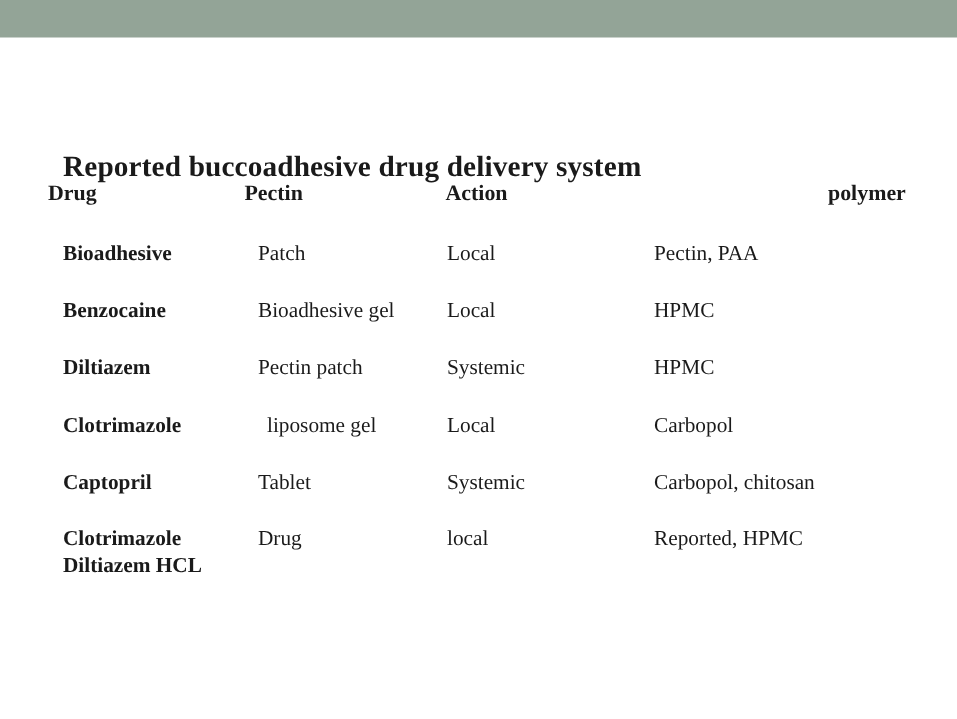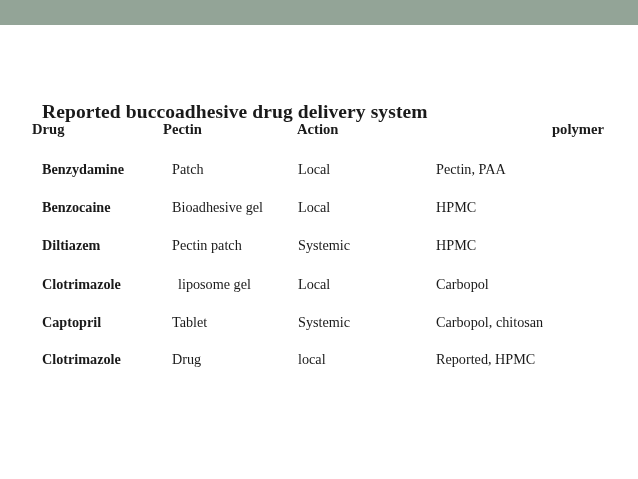--- a/index.html
+++ b/index.html
@@ -97,21 +97,21 @@
   <div id="table-area">
 
     <div class="row hdr" style="top:121px;">
       <span class="cell col-drug">Drug</span>
       <span class="cell col-dosage">Pectin</span>
       <span class="cell col-action">Action</span>
       <span class="cell col-poly">polymer</span>
     </div>
 
     <div class="row" style="top:161px;">
-      <span class="cell col-drug bold">Benzydamine</span>
+      <span class="cell col-drug bold">Bioadhesive</span>
       <span class="cell col-dosage">Patch</span>
       <span class="cell col-action">Local</span>
       <span class="cell col-poly">Pectin, PAA</span>
     </div>
 
     <div class="row" style="top:199px;">
       <span class="cell col-drug bold">Benzocaine</span>
       <span class="cell col-dosage">Bioadhesive gel</span>
       <span class="cell col-action">Local</span>
       <span class="cell col-poly">HPMC</span>
@@ -134,20 +134,21 @@
     <div class="row" style="top:314px;">
       <span class="cell col-drug bold">Captopril</span>
       <span class="cell col-dosage">Tablet</span>
       <span class="cell col-action">Systemic</span>
       <span class="cell col-poly">Carbopol, chitosan</span>
     </div>
 
     <div class="row" style="top:351px;">
       <span class="cell col-drug bold">
         <span>Clotrimazole</span>
+        <span class="subline">Diltiazem HCL</span>
       </span>
       <span class="cell col-dosage">Drug</span>
       <span class="cell col-action">local</span>
       <span class="cell col-poly">Reported, HPMC</span>
     </div>
 
   </div>
 </div>
 
 </body></html>

